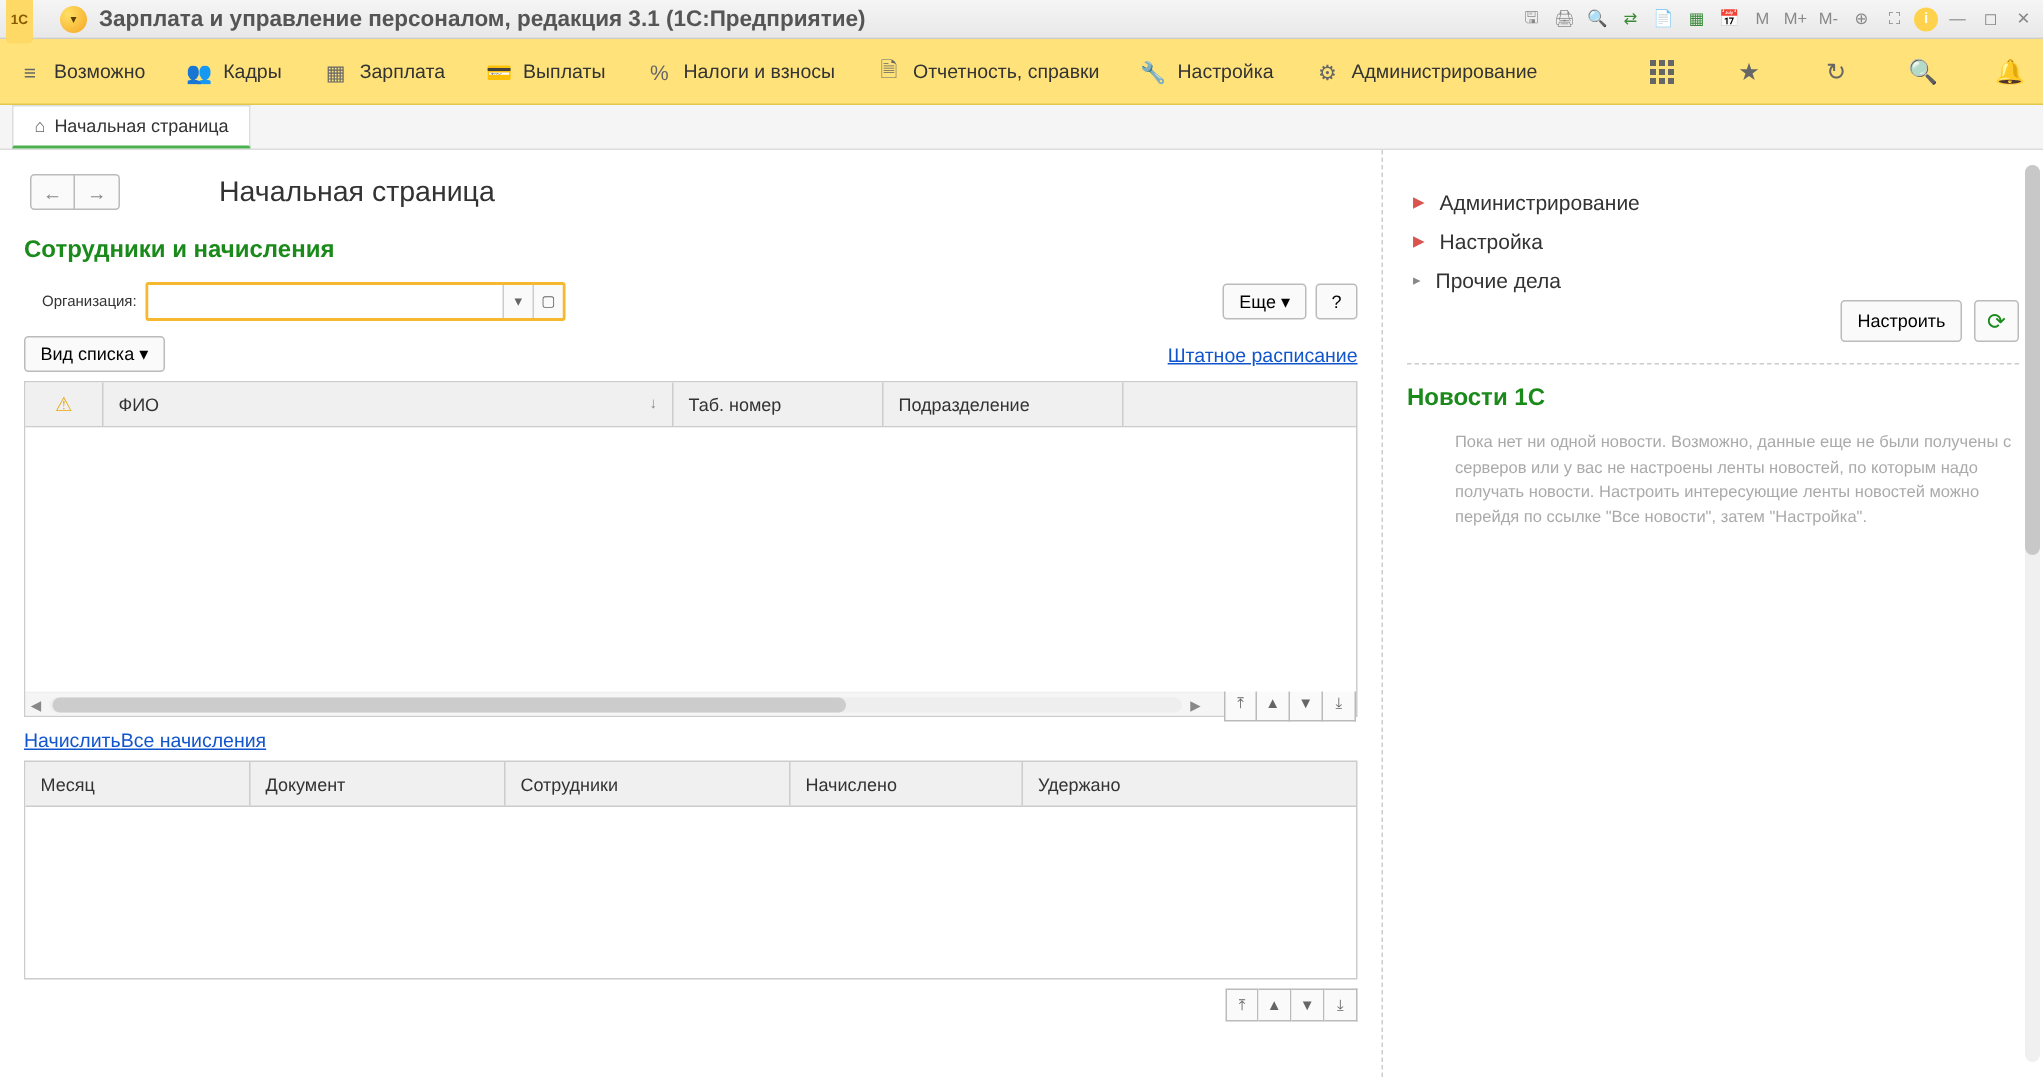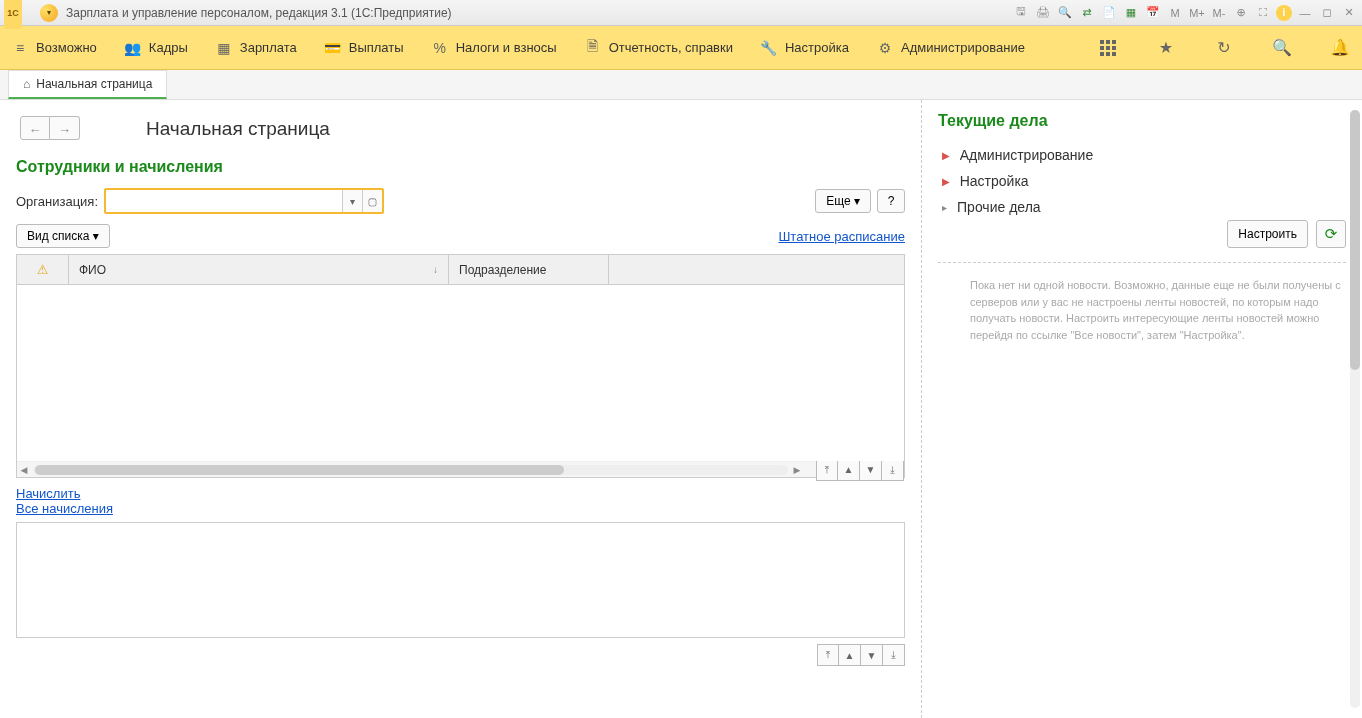--- a/index.html
+++ b/index.html
@@ -3,21 +3,21 @@
 <meta charset="utf-8">
 <style>
 * { box-sizing: border-box; margin: 0; padding: 0; }
 body { font-family: Arial, sans-serif; font-size: 12px; background: #fff; color: #333; overflow: hidden; width: 1362px; height: 718px; }
 
 
 .titlebar { height: 26px; background: linear-gradient(#f5f5f5,#e8e8e8); border-bottom: 1px solid #ccc; display: flex; align-items: center; padding: 0 4px; }
 .titlebar .logo { width: 18px; height: 33px; background: #ffd966; border-radius: 3px; margin-right: 18px; display:flex;align-items:center;justify-content:center;font-size:9px;font-weight:bold;color:#8a5a00;}
 .titlebar .dropdown-circle { width: 18px; height: 18px; background: radial-gradient(circle at 30% 30%, #ffe066, #f5a623); border-radius: 50%; margin-right: 8px; display:flex;align-items:center;justify-content:center;}
 .titlebar .dropdown-circle::after{content:"▾";font-size:8px;color:#5a4000;}
-.titlebar .title { font-size: 12px; color: #555; flex: 1; }
+.titlebar .title { font-size: 15px; color: #555; flex: 1; font-weight: bold; }
 .titlebar .sysicons { display: flex; gap: 4px; align-items: center; }
 .titlebar .sysicon { width: 18px; height: 18px; display: flex; align-items: center; justify-content: center; font-size: 11px; color: #888; cursor: pointer; }
 .titlebar .sysicon.green{color:#3a8a3a;}
 .titlebar .sysicon.info{background:#ffd24d;border-radius:50%;color:#fff;font-weight:bold;width:16px;height:16px;font-size:10px;}
 
 
 .mainmenu { height: 44px; background: #ffe37a; border-bottom: 1px solid #e0c84a; display: flex; align-items: center; padding: 0 12px; gap: 28px; }
 .mainmenu .menuitem { display: flex; align-items: center; gap: 8px; font-size: 13px; color: #333; cursor: pointer; }
 .mainmenu .menuicon { width: 16px; height: 16px; display:flex;align-items:center;justify-content:center;color:#666;font-size:14px;}
 .mainmenu .spacer { flex: 1; }
@@ -38,21 +38,21 @@
 .navbtns { display:flex; gap:0; margin-bottom: 4px; position:absolute; top:16px; left:20px;}
 .navbtns button { width: 30px; height: 24px; border:1px solid #bbb; background:#fafafa; cursor:pointer; color:#888;font-size:13px;}
 .navbtns button:first-child{border-radius:3px 0 0 3px;}
 .navbtns button:last-child{border-radius:0 3px 3px 0;border-left:none;}
 
 .page-title { font-size: 19px; font-weight: normal; color:#333; margin: 6px 0 18px 130px;}
 
 .section-title { font-size: 16px; font-weight: bold; color: #1a8a1a; margin-bottom: 12px; }
 
 .filter-row { display:flex; align-items:center; gap:6px; margin-bottom: 10px;}
-.filter-row label { font-size: 13px; }
+.filter-row label { font-size: 10px; margin-left: 12px; }
 .org-input-wrap { display:flex; border: 2px solid #f5b82e; border-radius:2px;}
 .org-input-wrap input { width: 236px; height: 22px; border:none; padding: 0 4px; outline:none; font-size:12px;}
 .org-input-wrap .inpbtn { width:20px; border:none; border-left:1px solid #ccc; background:#fafafa; cursor:pointer; font-size:10px;color:#666;}
 .filter-row .spacer{flex:1;}
 .btn { border:1px solid #bbb; background:#fafafa; padding: 4px 10px; border-radius:3px; cursor:pointer; font-size:12px;}
 .btn.help{width:28px;padding:4px 0;text-align:center;}
 
 .toolbar-row { display:flex; align-items:center; margin-bottom:4px;}
 .toolbar-row .spacer{flex:1;}
 .link { color:#1155cc; text-decoration:underline; cursor:pointer; font-size:13px;}
@@ -64,21 +64,21 @@
 .tbl .body { height: 176px; background:#fff; position:relative;}
 .tbl .hscroll { height:16px; background:#f5f5f5; border-top:1px solid #eee; display:flex;align-items:center;}
 .tbl .hscroll .arrow{width:14px;text-align:center;color:#888;font-size:9px;cursor:pointer;}
 .tbl .hscroll .track{flex:1;height:10px;background:#eee;border-radius:5px;margin:0 2px;position:relative;}
 .tbl .hscroll .thumb{position:absolute;left:2px;top:0;height:10px;width:70%;background:#ccc;border-radius:5px;}
 
 .nav-arrows { display:flex; margin-left:auto;}
 .nav-arrows button { width:22px;height:22px;border:1px solid #bbb;background:#fafafa;cursor:pointer;font-size:10px;color:#666;}
 .nav-arrows button + button{border-left:none;}
 
-.links-row { display:flex; justify-content:flex-start; margin: 8px 0 6px; flex-direction: column;}
+.links-row { display:flex; justify-content:flex-start; margin: 8px 0 6px;}
 
 .tbl2 .body { height: 114px; }
 
 .footer-arrows{display:flex;justify-content:flex-end;margin-top:6px;}
 
 
 .tasks-list { margin: 10px 0 0 4px;}
 .tasks-list .task-item { display:flex; align-items:center; gap:10px; padding:5px 0; font-size:14px; cursor:pointer;}
 .tasks-list .marker{font-size:10px;}
 .tasks-list .marker.red{color:#d9534f;}
@@ -214,20 +214,21 @@
 
     <div class="tbl" style="margin-top:6px;">
       <div class="hdr">
         <div class="col" style="width:52px;justify-content:center;">
             <span class="warn-icon">⚠</span>
           </div>
         <div class="col" style="width:380px;">
             <span>ФИО</span>
             <span class="sort-icon">↓</span>
           </div>
+        <div class="col" style="width:140px;">Таб. номер</div>
         <div class="col" style="width:160px;">Подразделение</div>
       </div>
       <div class="body"></div>
       <div class="hscroll">
         <div class="arrow">◀</div>
         <div class="track">
             <div class="thumb"></div>
           </div>
         <div class="arrow">▶</div>
         <div class="nav-arrows" style="margin-left:12px;">
@@ -238,35 +239,41 @@
         </div>
       </div>
     </div>
 
     <div class="links-row">
       <a class="link">Начислить</a>
       <a class="link">Все начисления</a>
     </div>
 
     <div class="tbl tbl2">
+      <div class="hdr">
+        <div class="col" style="width:150px;">Месяц</div>
+        <div class="col" style="width:170px;">Документ</div>
+        <div class="col" style="width:190px;">Сотрудники</div>
+        <div class="col" style="width:155px;">Начислено</div>
+        <div class="col" style="flex:1;border-right:none;">Удержано</div>
+      </div>
       <div class="body"></div>
     </div>
 
     <div class="footer-arrows">
       <div class="nav-arrows">
         <button>⤒</button>
         <button>▲</button>
         <button>▼</button>
         <button>⤓</button>
       </div>
     </div>
   </div>
 
   <div class="side-col">
-    <div class="section-title">Текущие дела</div>
     <div class="tasks-list">
       <div class="task-item">
           <span class="marker red">▶</span>
           <span>Администрирование</span>
         </div>
       <div class="task-item">
           <span class="marker red">▶</span>
           <span>Настройка</span>
         </div>
       <div class="task-item">
@@ -277,20 +284,21 @@
 
     <div class="side-actions">
       <button class="btn">Настроить</button>
       <div class="refresh-btn">
           <span>⟳</span>
         </div>
     </div>
 
     <div class="divider"></div>
 
+    <div class="section-title">Новости 1С</div>
     <div class="news-text">Пока нет ни одной новости.
 Возможно, данные еще не были получены с серверов или у вас не настроены ленты новостей, по которым надо получать новости. Настроить интересующие ленты новостей можно перейдя по ссылке "Все новости", затем "Настройка".</div>
 
     <div class="side-scrollbar">
         <div class="sthumb"></div>
       </div>
   </div>
 </div>
 
 </body></html>

